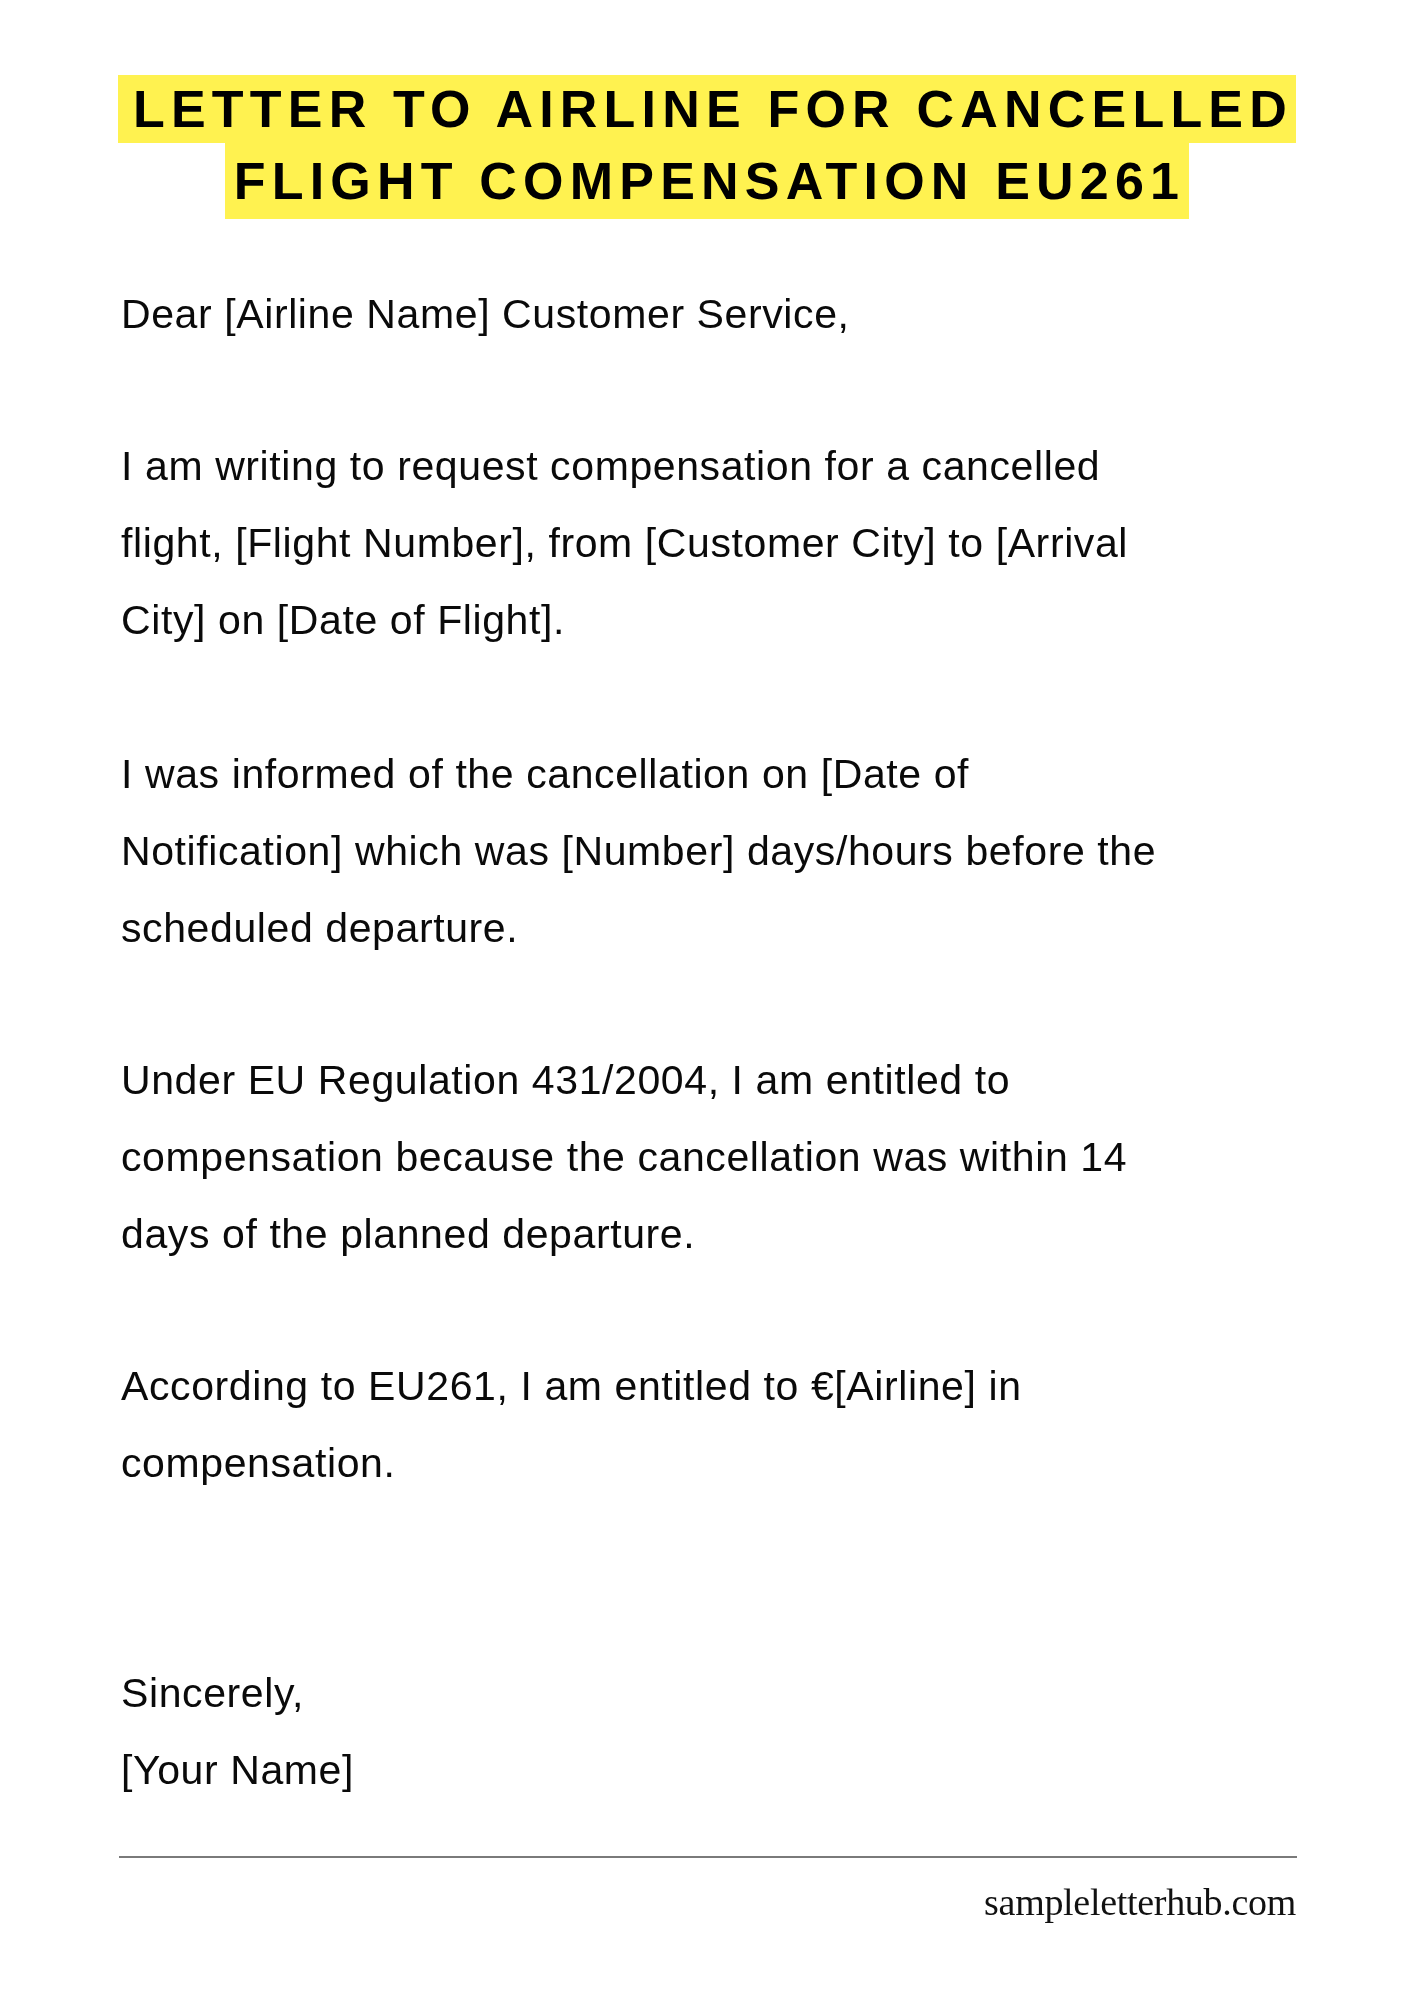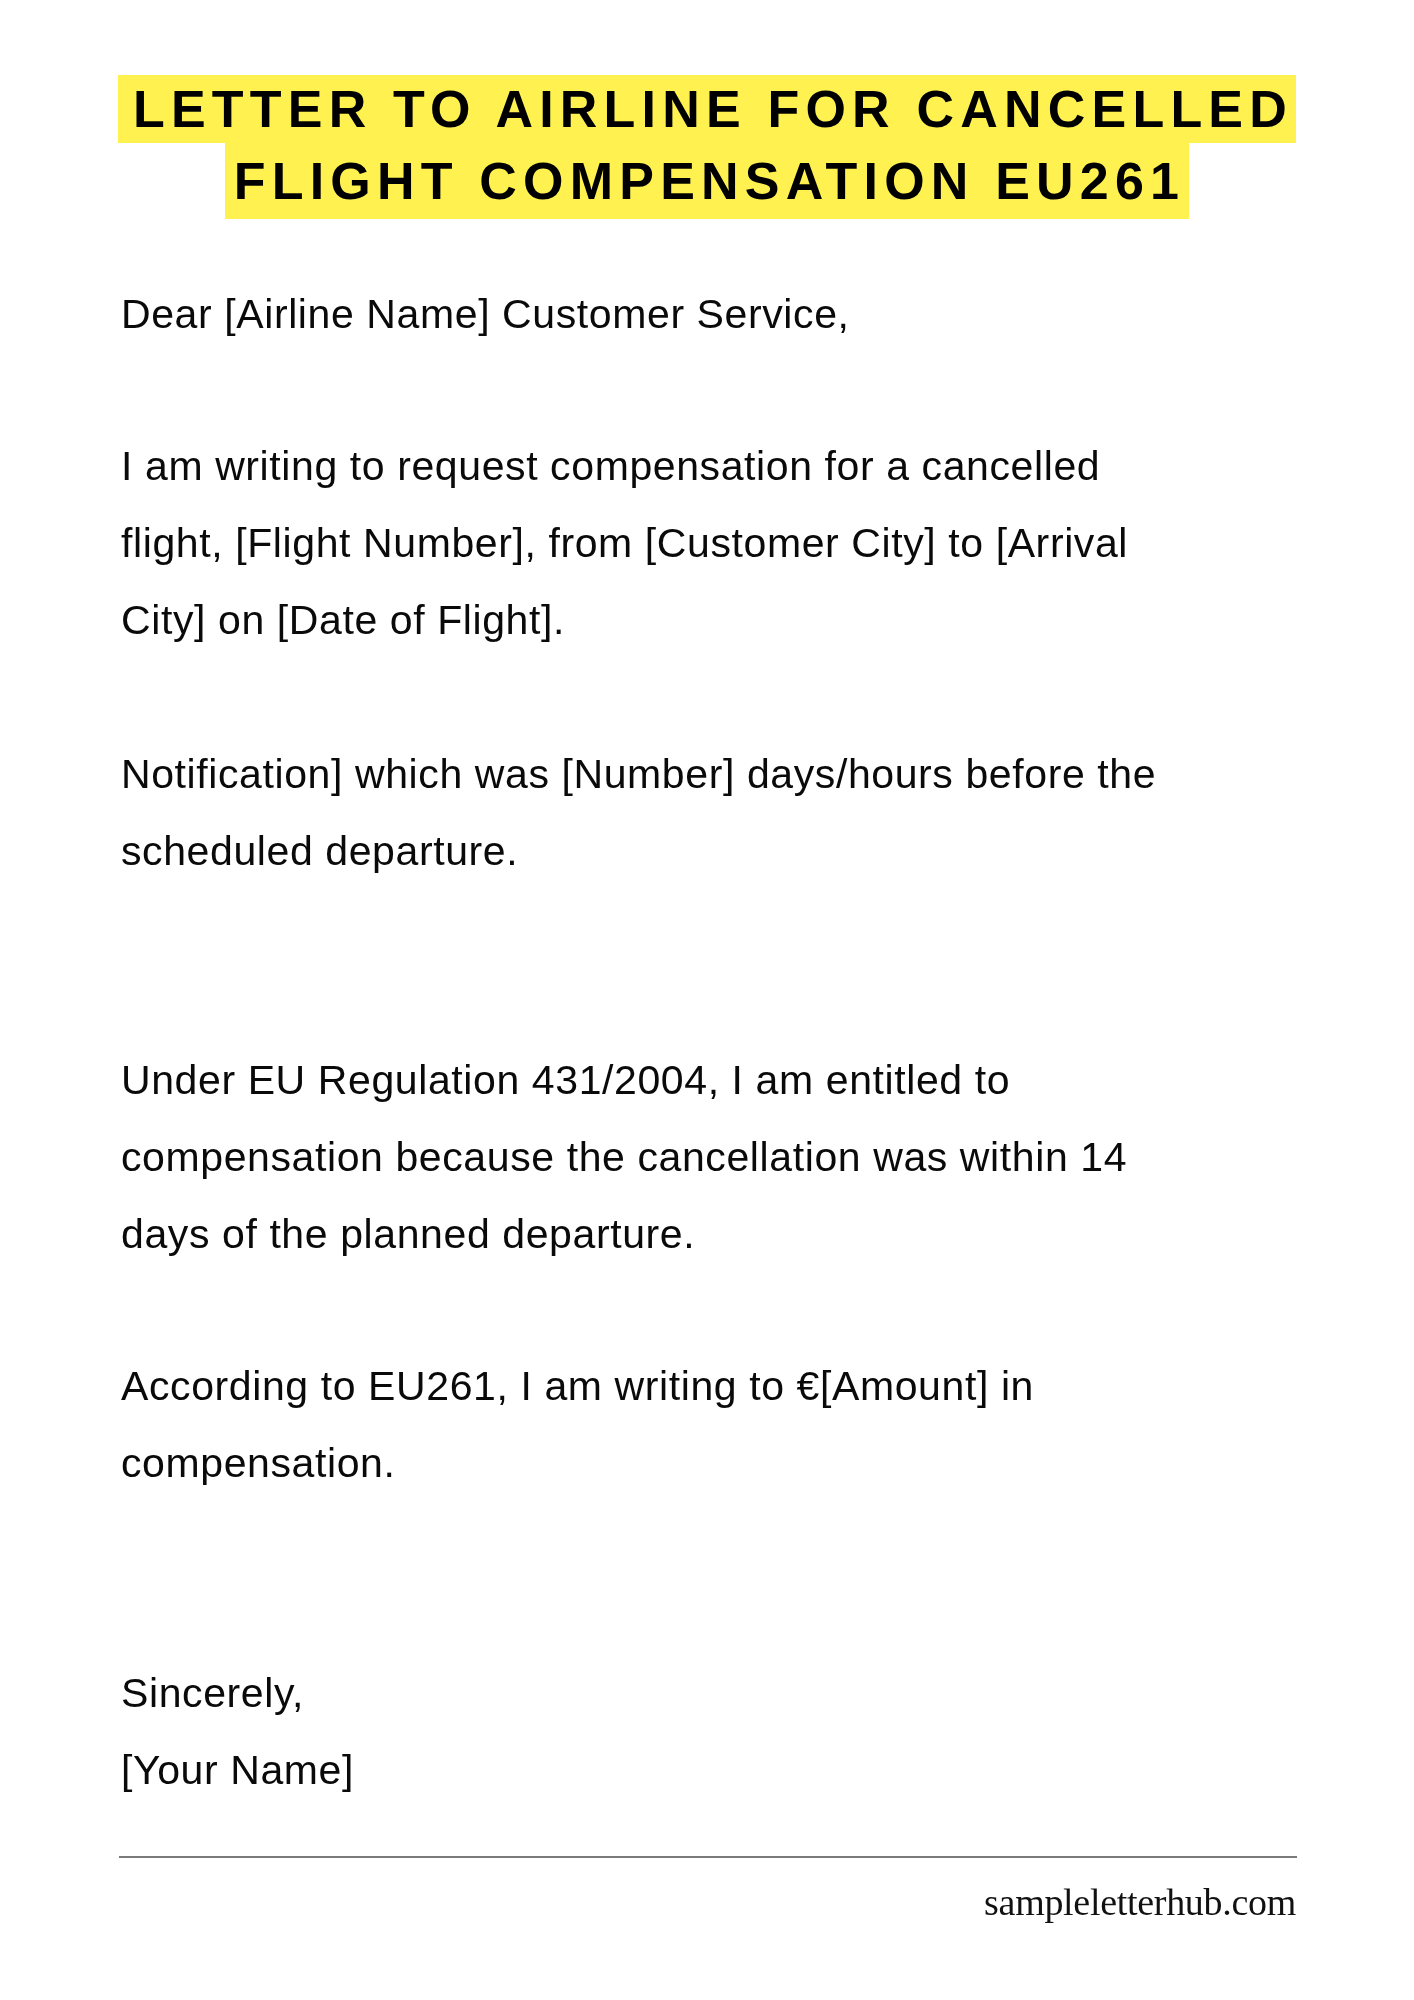--- a/index.html
+++ b/index.html
@@ -101,32 +101,33 @@
   <span class="body-line">Dear [Airline Name] Customer Service,</span>
 </div>
 
 <div class="body-block" style="top:428px;">
   <span class="body-line">I am writing to request compensation for a cancelled</span>
   <span class="body-line">flight, [Flight Number], from [Customer City] to [Arrival</span>
   <span class="body-line">City] on [Date of Flight].</span>
 </div>
 
 <div class="body-block" style="top:736px;">
+  <span class="body-line">I was informed of the cancellation on [Date of</span>
   <span class="body-line">Notification] which was [Number] days/hours before the</span>
   <span class="body-line">scheduled departure.</span>
 </div>
 
 <div class="body-block" style="top:1042px;">
   <span class="body-line">Under EU Regulation 431/2004, I am entitled to</span>
   <span class="body-line">compensation because the cancellation was within 14</span>
   <span class="body-line">days of the planned departure.</span>
 </div>
 
 <div class="body-block" style="top:1348px;">
-  <span class="body-line">According to EU261, I am writing to €[Amount] in</span>
+  <span class="body-line">According to EU261, I am entitled to €[Airline] in</span>
   <span class="body-line">compensation.</span>
 </div>
 
 <div class="body-block" style="top:1655px;">
   <span class="body-line">Sincerely,</span>
   <span class="body-line">[Your Name]</span>
 </div>
 
 <div class="divider"></div>
 

